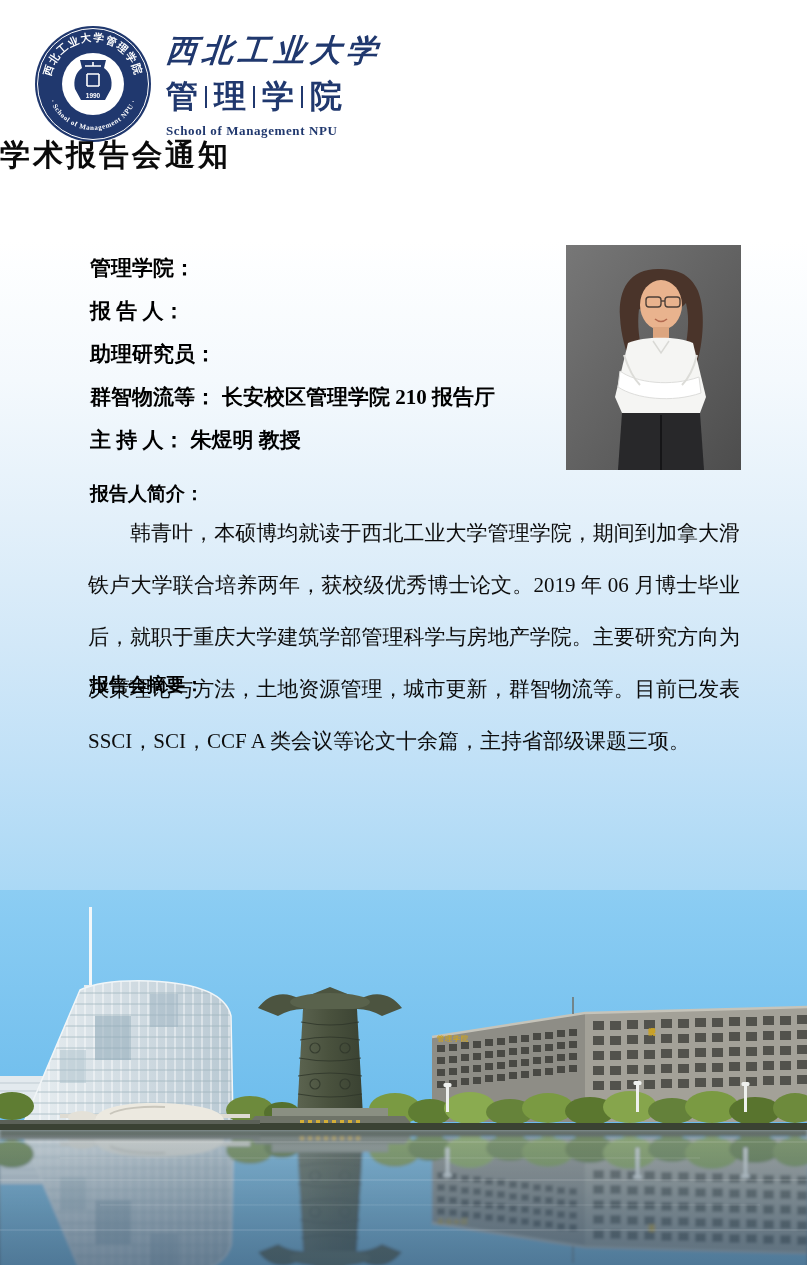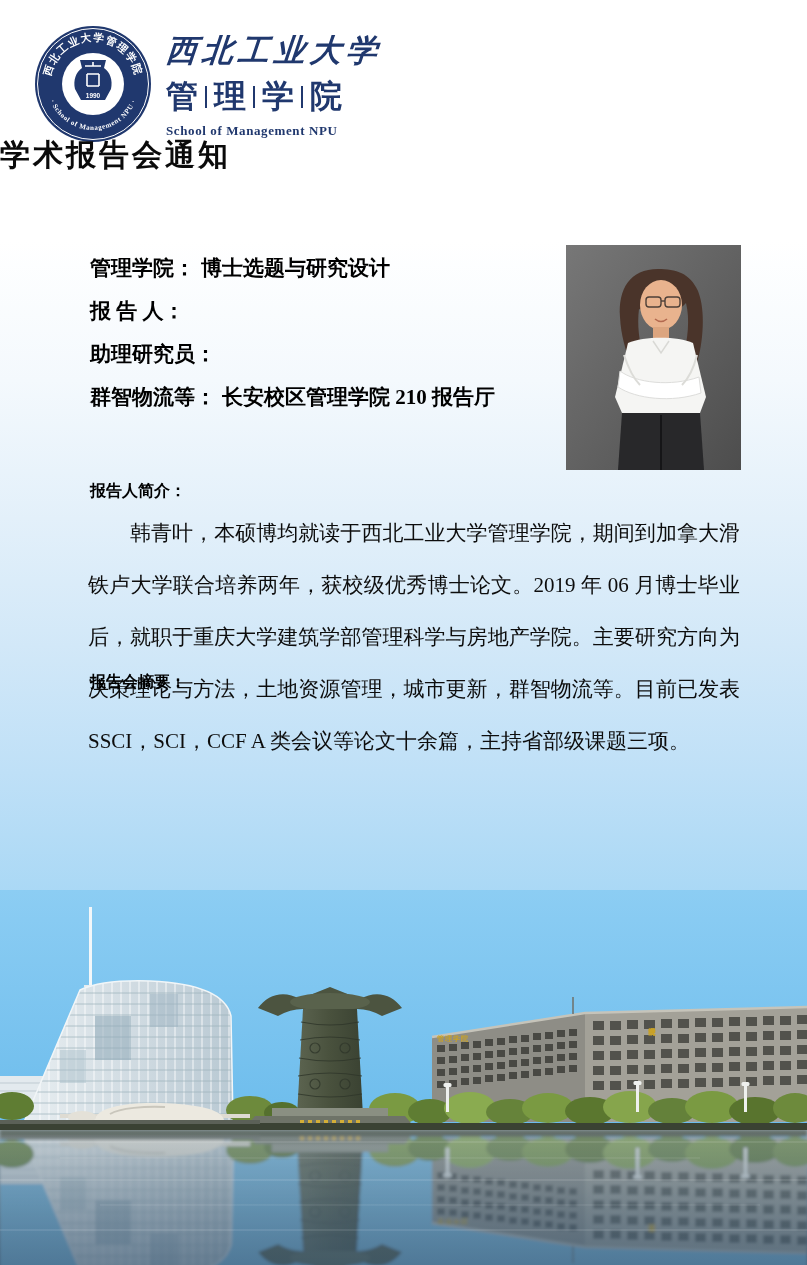--- a/index.html
+++ b/index.html
@@ -47,21 +47,21 @@
   .info-row .value { margin-left:6px; }
 
   
   .photo { position:absolute; left:566px; top:245px; width:175px; height:225px; }
   .photo svg { display:block; }
 
   
   .sec-heading {
     position:absolute; left:90px;
     font-family:"Liberation Sans", sans-serif; font-weight:bold;
-    font-size:16px; color:#000;
+    font-size:19px; color:#000;
   }
   .sec-text {
     position:absolute; left:88px; width:652px;
     font-size:21px; line-height:52px; color:#0d0d0d;
     text-align:justify; text-indent:2em;
     font-family:"Liberation Serif", serif;
   }
   #bio-heading { top:481px; }
   #bio-text { top:507px; }
   #abs-heading { top:672px; }
@@ -110,31 +110,34 @@
       </div>
       <div class="logo-line3">School of Management  NPU</div>
     </div>
   </div>
 
   <div class="doc-title">学术报告会通知</div>
 
   <div class="info">
     <div class="info-row">
       <span class="label">管理学院：</span>
-      <span class="value">博士选题与研究设计</span>
     </div>
     <div class="info-row">
       <span class="label">报 告 人：</span>
     </div>
     <div class="info-row">
       <span class="label">助理研究员：</span>
     </div>
     <div class="info-row">
       <span class="label">群智物流等：</span>
       <span class="value">长安校区管理学院 210 报告厅</span>
+    </div>
+    <div class="info-row">
+      <span class="label">主 持 人：</span>
+      <span class="value">朱煜明 教授</span>
     </div>
   </div>
 
   <div class="photo">
     <svg width="175" height="225" viewBox="0 0 175 225">
       <defs>
         <linearGradient id="pbg" x1="0" y1="0" x2="1" y2="1">
           <stop offset="0" stop-color="#777777"></stop>
           <stop offset="0.6" stop-color="#5e5e5e"></stop>
           <stop offset="1" stop-color="#4d4d4d"></stop>

